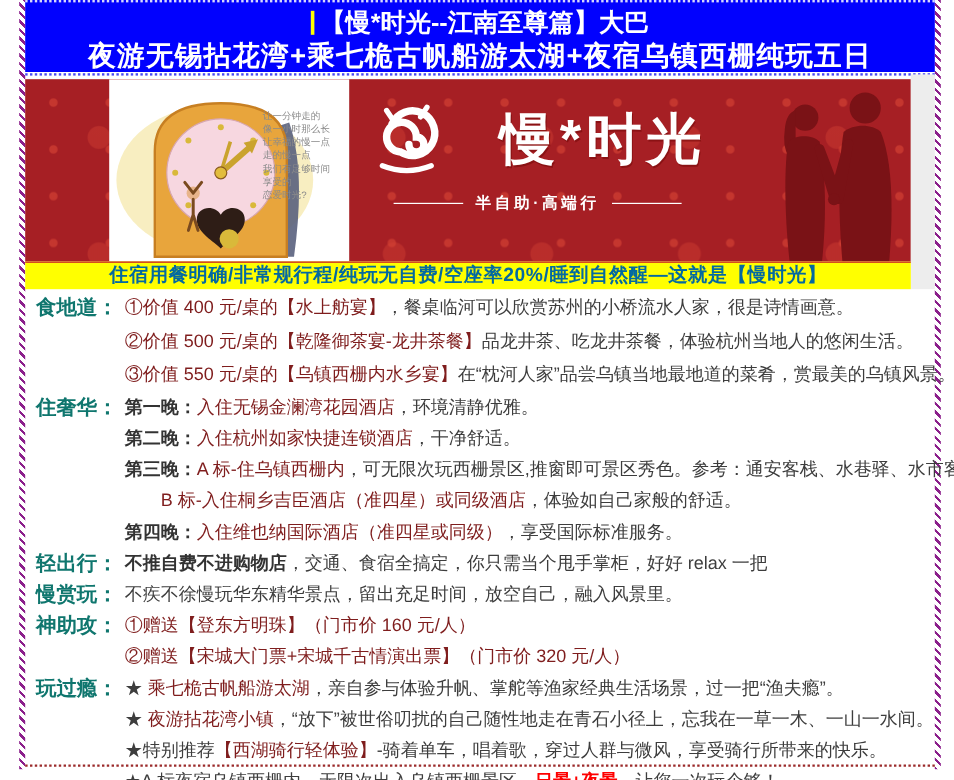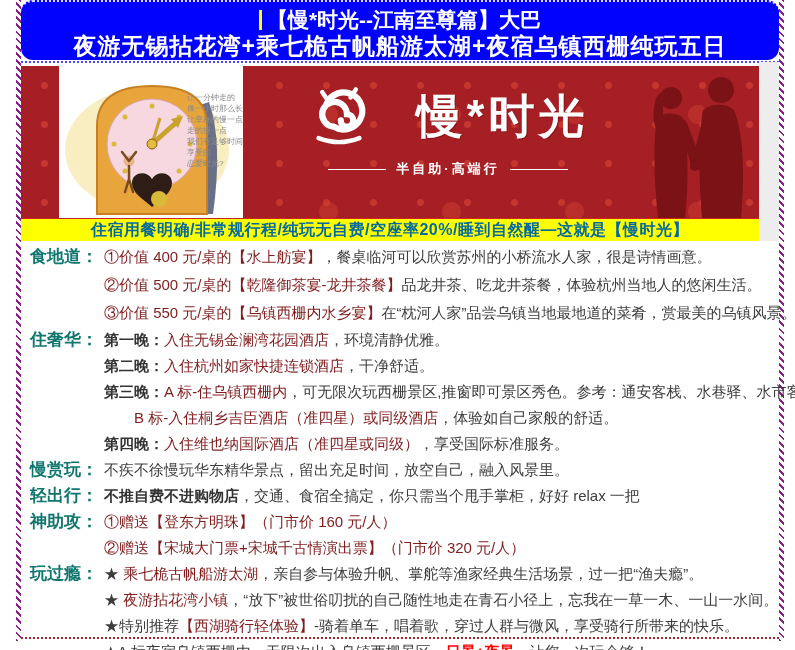--- a/index.html
+++ b/index.html
@@ -4,36 +4,36 @@
 <style>
   html,body{margin:0;padding:0;background:#fff;}
   .page{position:relative;width:795px;height:650px;background:#fff;overflow:hidden;
         font-family:"Liberation Sans",sans-serif;}
   
   .stripe{position:absolute;top:0;width:5px;height:641px;
           background:repeating-linear-gradient(45deg,#8b1f8b 0 2px,#ffffff 2px 5px);}
   .stripe.left{left:16px;} .stripe.right{left:779px;}
   
   .header{position:absolute;left:21px;top:0;width:758px;height:60px;background:#0101fe;
-          border-top:2px dotted #d8d8ff;box-sizing:border-box;text-align:center;color:#fff;border-radius:12px;}
+          border-top:2px dotted #d8d8ff;box-sizing:border-box;text-align:center;color:#fff;}
   .h1{margin-top:4px;font-size:21px;line-height:27px;font-weight:bold;white-space:nowrap;}
   .h2{font-size:23px;line-height:26px;font-weight:bold;letter-spacing:1px;white-space:nowrap;}
   .cursor-bar{display:inline-block;width:3px;height:20px;background:#ffff00;
               vertical-align:-3px;margin-right:5px;}
   .header-sep{position:absolute;left:21px;top:61px;width:758px;height:0;
               border-top:2px dotted #4a4af2;}
   
   .banner{position:absolute;left:21px;top:66px;width:738px;height:152px;
           background-color:#a61f24;overflow:hidden;
           background-image:
             radial-gradient(circle,rgba(213,66,52,.65) 3px,transparent 4px),
             radial-gradient(circle,rgba(213,66,52,.40) 9px,transparent 10px);
           background-size:47px 39px,123px 97px;}
   .gray-strip{position:absolute;left:759px;top:62px;width:20px;height:179px;background:#ededed;}
-  .clock-panel{position:absolute;left:38px;top:0;width:184px;height:152px;background:#fff;overflow:hidden;font-family:Liberation Mono, monospace;}
+  .clock-panel{position:absolute;left:70px;top:0;width:200px;height:152px;background:#fff;overflow:hidden;font-family:Liberation Mono, monospace;}
   .notes{position:absolute;left:128px;top:26px;width:60px;font-size:8px;line-height:11px;
          color:#8a8a8a;white-space:nowrap;}
   .logo-wrap{position:absolute;left:252px;top:18px;width:350px;text-align:center;color:#fff;}
   .logo-row{display:flex;align-items:center;justify-content:center;}
   .logo-text{font-size:46px;font-weight:bold;letter-spacing:4px;line-height:64px;
              text-shadow:1px 1px 0 rgba(120,10,10,.6);white-space:nowrap;margin-left:47px;}
   .tagline{display:flex;align-items:center;justify-content:center;margin-top:12px;
            font-size:13px;font-weight:bold;letter-spacing:3px;}
   .tl-line{height:1px;background:#fff;width:58px;margin:0 10px;}
   .couple{position:absolute;right:4px;bottom:0;width:122px;height:146px;}
@@ -153,30 +153,30 @@
       <div class="sec-body">
         <div class="ln"><span class="b">第一晚：</span><span class="r">入住无锡金澜湾花园酒店</span><span>，环境清静优雅。</span></div>
         <div class="ln"><span class="b">第二晚：</span><span class="r">入住杭州如家快捷连锁酒店</span><span>，干净舒适。</span></div>
         <div class="ln"><span class="b">第三晚：</span><span class="r">A 标-住乌镇西栅内</span><span>，可无限次玩西栅景区,推窗即可景区秀色。参考：通安客栈、水巷驿、水市客舍</span></div>
         <div class="ln ind"><span class="r">B 标-入住桐乡吉臣酒店（准四星）或同级酒店</span><span>，体验如自己家般的舒适。</span></div>
         <div class="ln"><span class="b">第四晚：</span><span class="r">入住维也纳国际酒店（准四星或同级）</span><span>，享受国际标准服务。</span></div>
       </div>
     </div>
 
     <div class="sec">
-      <div class="sec-label">慢赏玩：</div>
+      <div class="sec-label">轻出行：</div>
       <div class="sec-body">
-        <div class="ln"><span>不疾不徐慢玩华东精华景点，留出充足时间，放空自己，融入风景里。</span></div>
+        <div class="ln"><span class="b">不推自费不进购物店</span><span>，交通、食宿全搞定，你只需当个甩手掌柜，好好 relax 一把</span></div>
       </div>
     </div>
 
     <div class="sec">
-      <div class="sec-label">轻出行：</div>
+      <div class="sec-label">慢赏玩：</div>
       <div class="sec-body">
-        <div class="ln"><span class="b">不推自费不进购物店</span><span>，交通、食宿全搞定，你只需当个甩手掌柜，好好 relax 一把</span></div>
+        <div class="ln"><span>不疾不徐慢玩华东精华景点，留出充足时间，放空自己，融入风景里。</span></div>
       </div>
     </div>
 
     <div class="sec">
       <div class="sec-label">神助攻：</div>
       <div class="sec-body">
         <div class="ln"><span class="r">①赠送【登东方明珠】（门市价 160 元/人）</span></div>
         <div class="ln"><span class="r">②赠送【宋城大门票+宋城千古情演出票】（门市价 320 元/人）</span></div>
       </div>
     </div>

